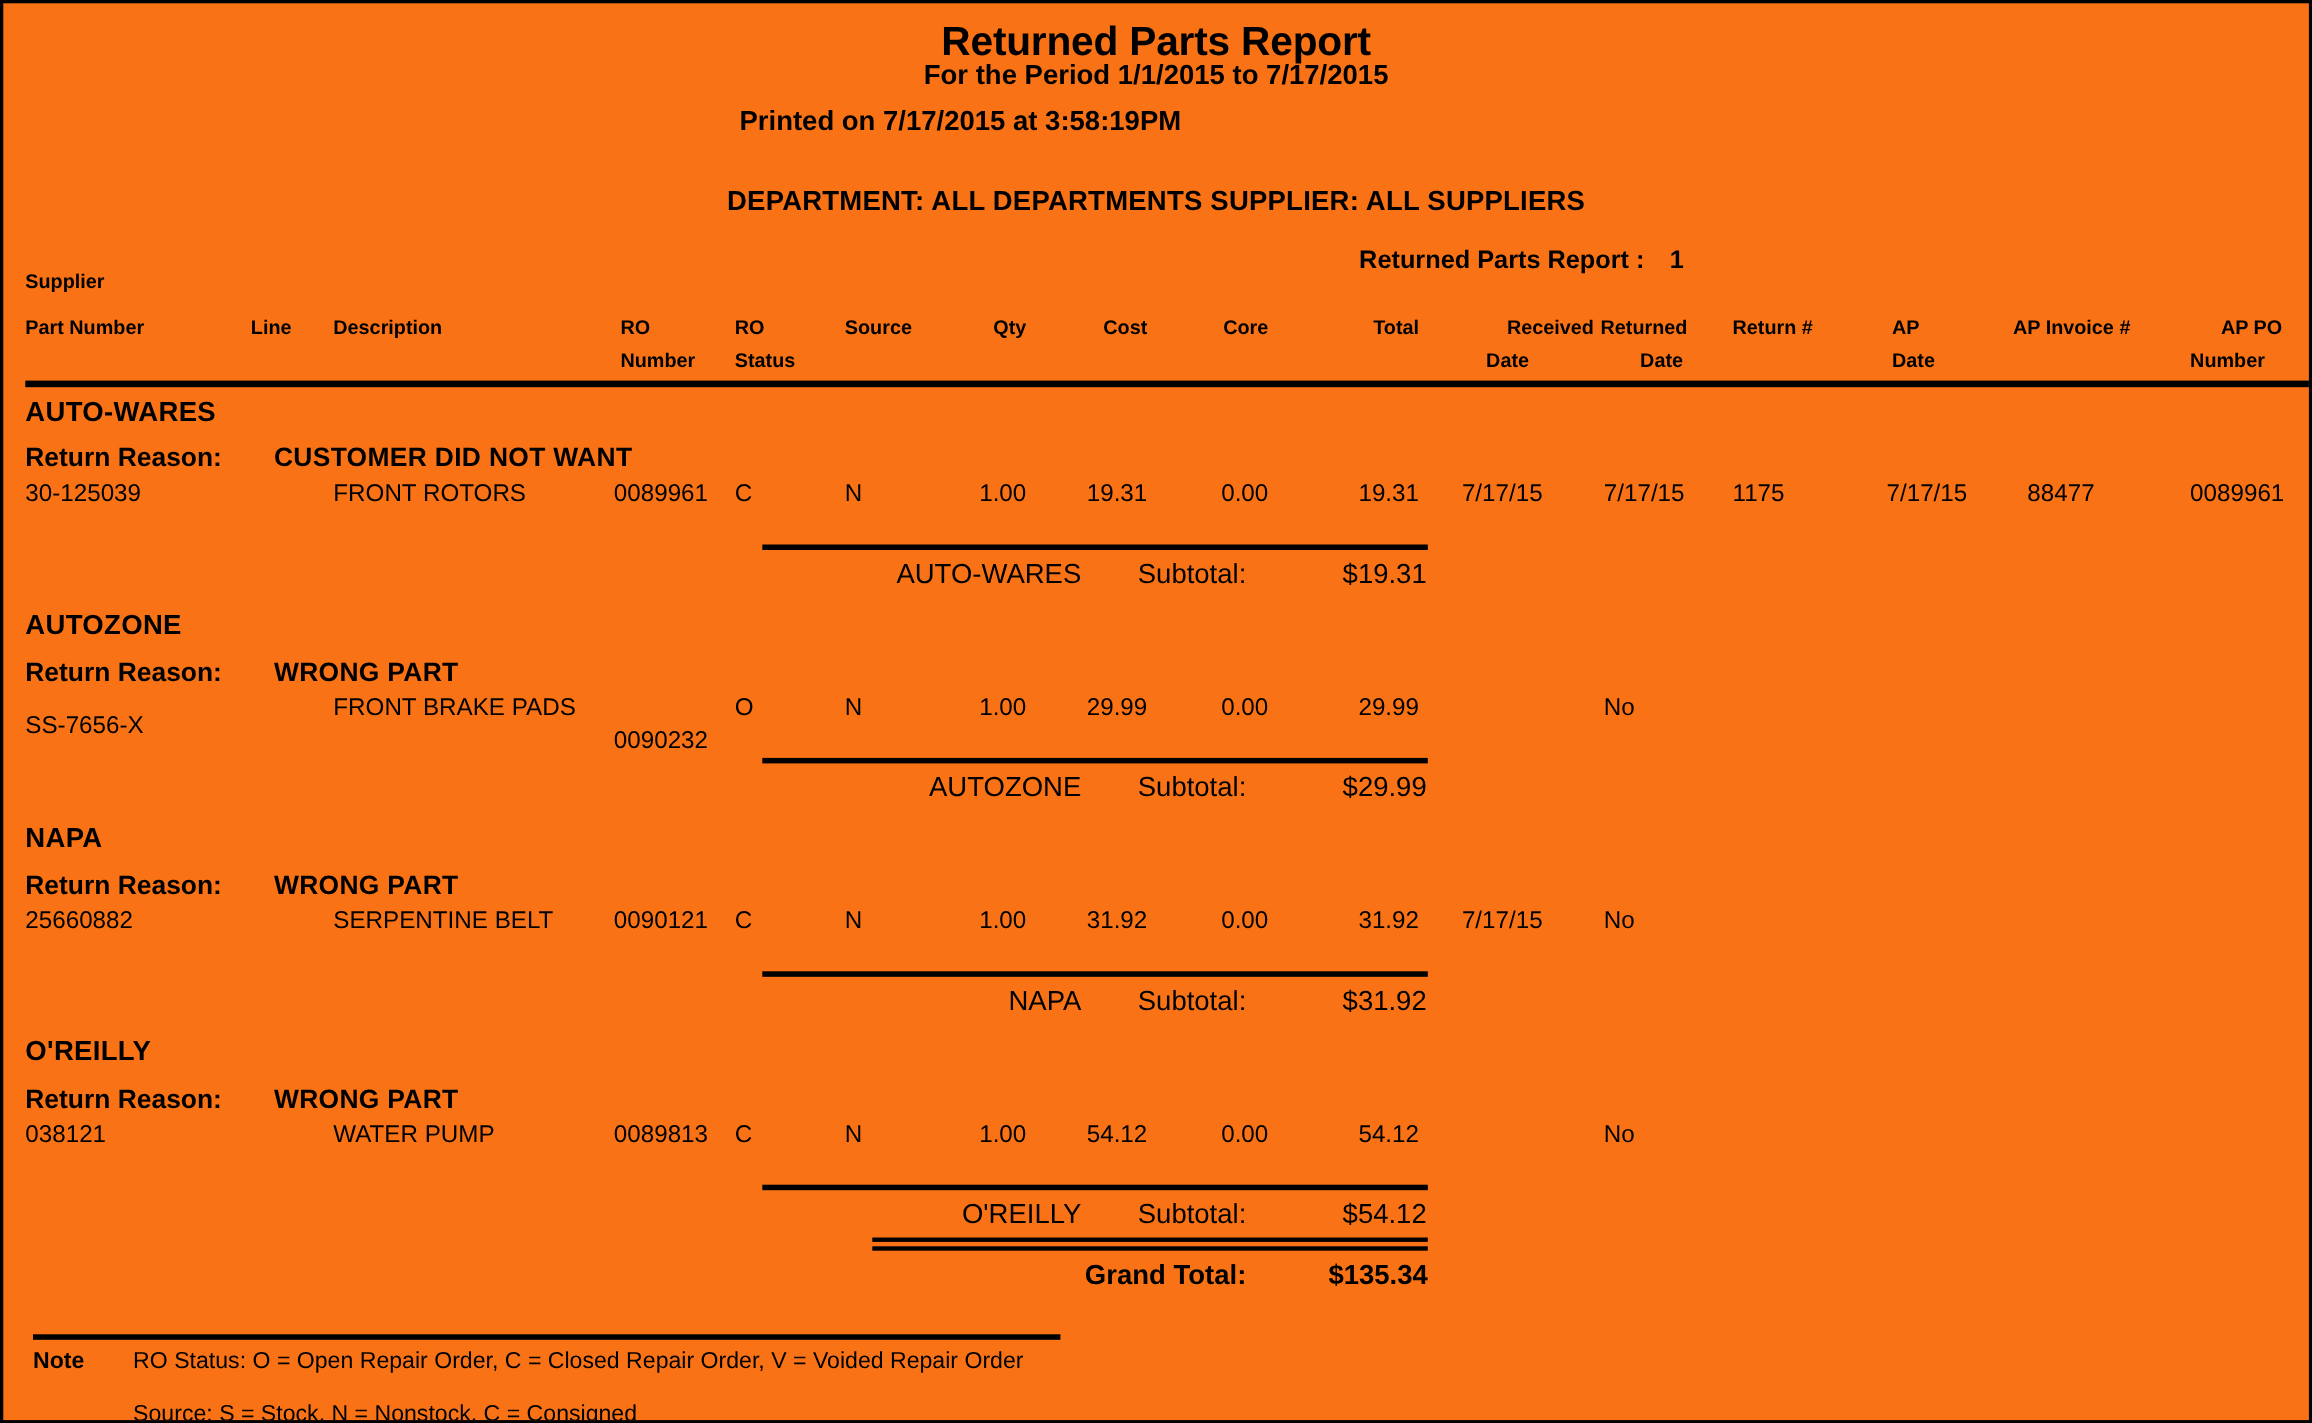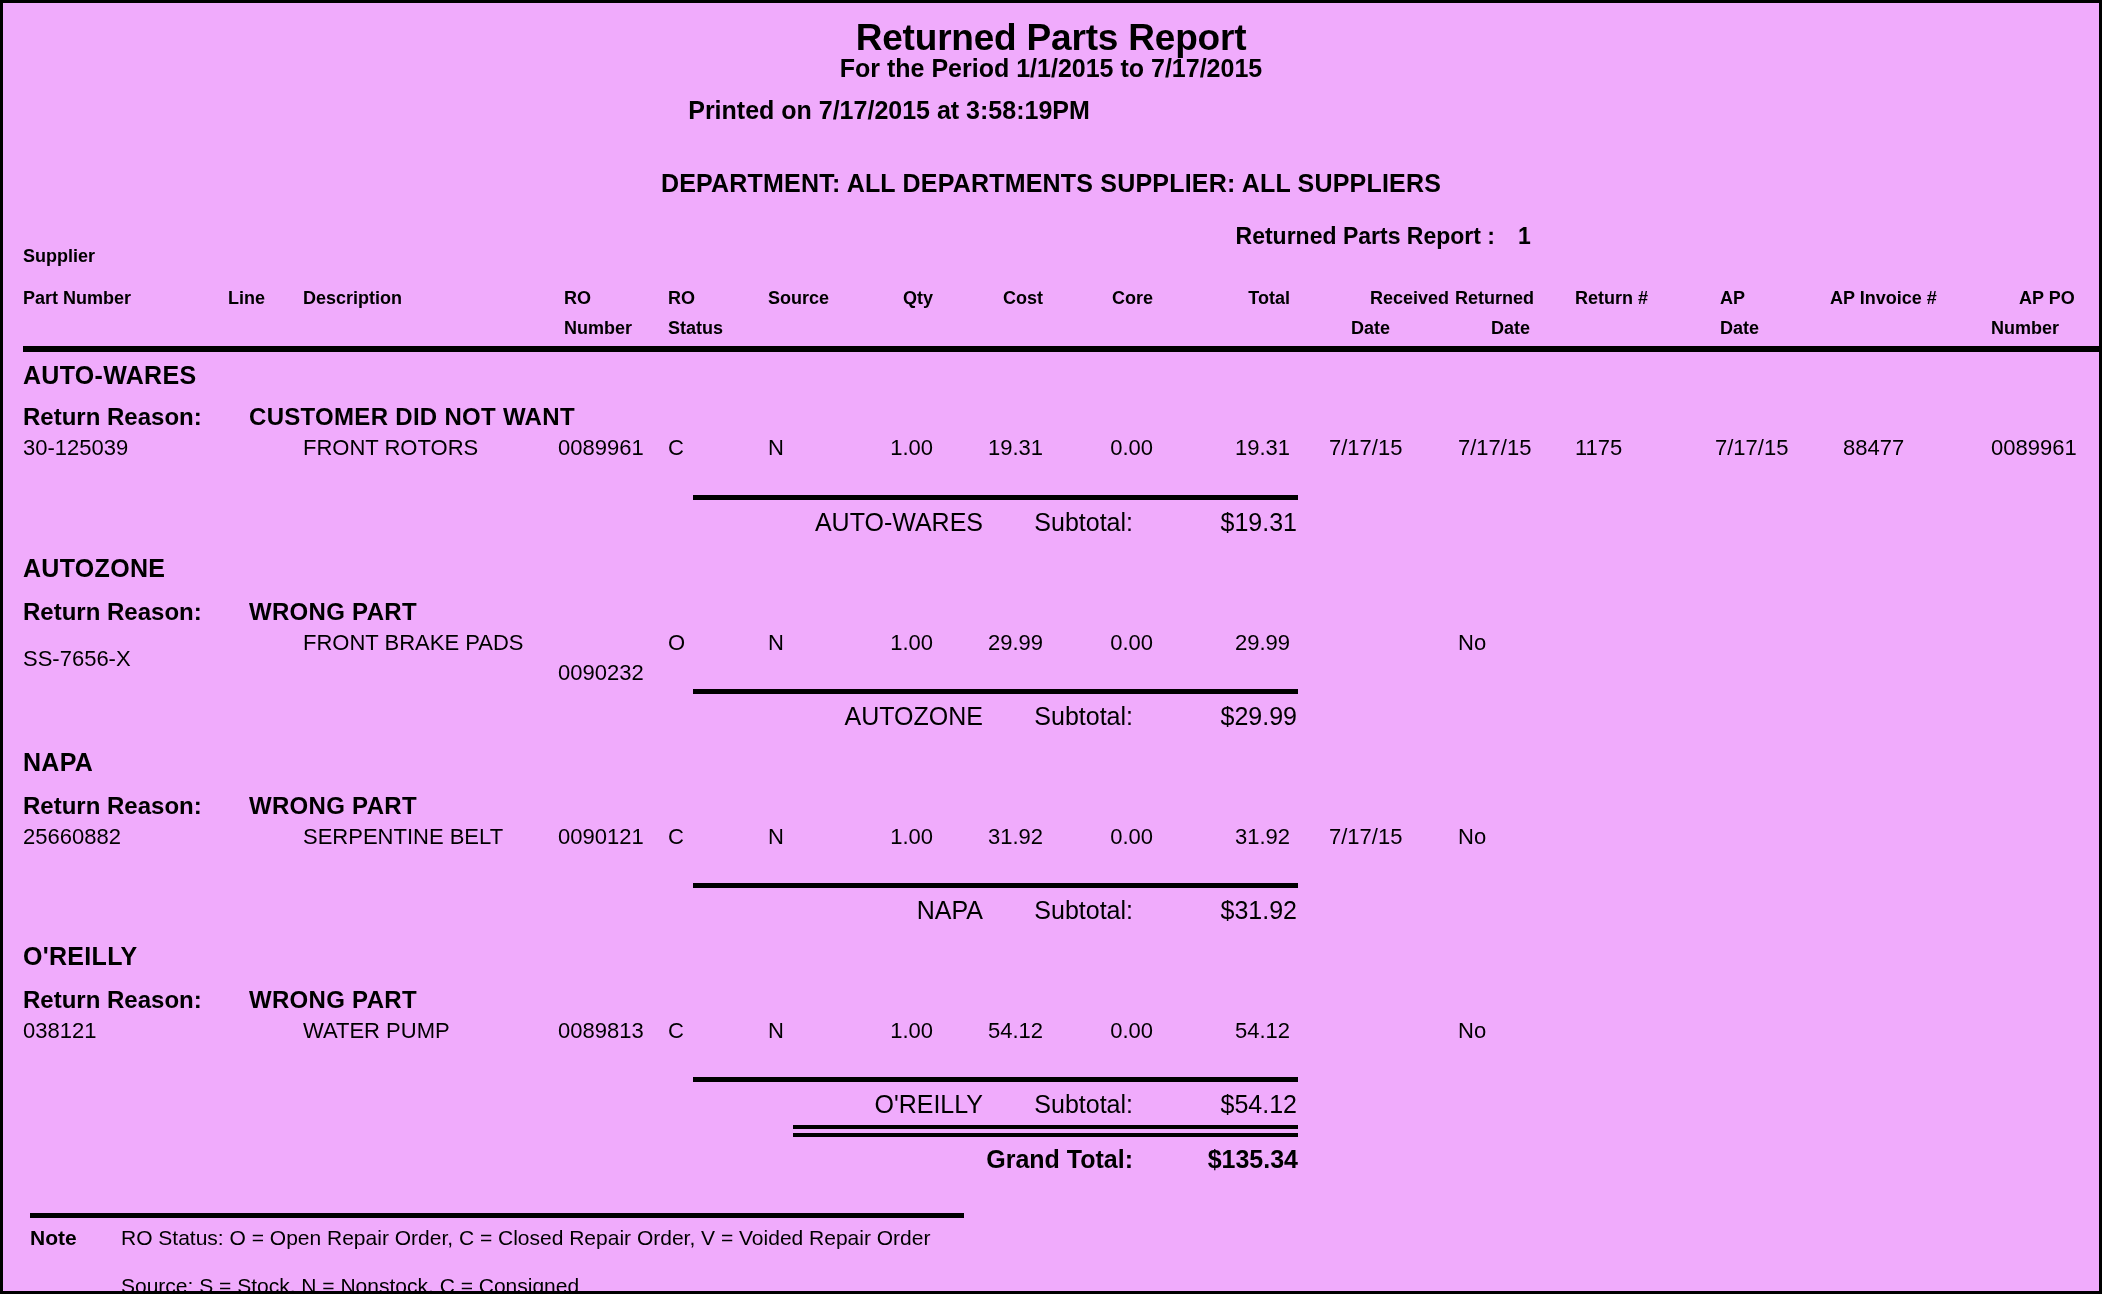--- a/index.html
+++ b/index.html
@@ -10,21 +10,21 @@
   body {
     font-family: "Liberation Sans", sans-serif;
     color: #000000;
   }
   #page {
     position: relative;
     width: 2102px;
     height: 1294px;
     box-sizing: border-box;
     border: 3px solid #000000;
-    background: #f0abfc;
+    background: #f97316;
     overflow: hidden;
   }
   .abs { position: absolute; white-space: nowrap; }
 
   
   .title {
     font-size: 37px;
     font-weight: bold;
     letter-spacing: -0.2px;
   }
@@ -114,21 +114,21 @@
 </style>
 </head>
 <body>
 
 <div id="page">
 
   <div class="abs title" style="left:0; top:14px; width:2096px; text-align:center;">Returned Parts Report</div>
 
   <div class="abs subtitle" style="left:0; top:51px; width:2096px; text-align:center;">For the Period 1/1/2015 to 7/17/2015</div>
 
-  <div class="abs subtitle" style="left:16px; top:93px; width:1740px; text-align:center;">Printed on 7/17/2015 at  3:58:19PM</div>
+  <div class="abs subtitle" style="left:0; top:93px; width:1740px; text-align:center;">Printed on 7/17/2015 at  3:58:19PM</div>
 
   <div class="abs deptline" style="left:0; top:166px; width:2096px; text-align:center;">DEPARTMENT:  ALL DEPARTMENTS  SUPPLIER:   ALL SUPPLIERS</div>
 
   <div class="abs reportlabel" style="left:0; top:220px; width:1492px; text-align:right;">Returned Parts Report :</div>
   <div class="abs pagenum" style="left:1515px; top:220px;">1</div>
 
   <div class="abs colhead" style="left:20px; top:243px;">Supplier</div>
 
   <div class="abs colhead" style="left:20px; top:285px;">Part Number</div>
   <div class="abs colhead" style="left:225px; top:285px;">Line</div>

